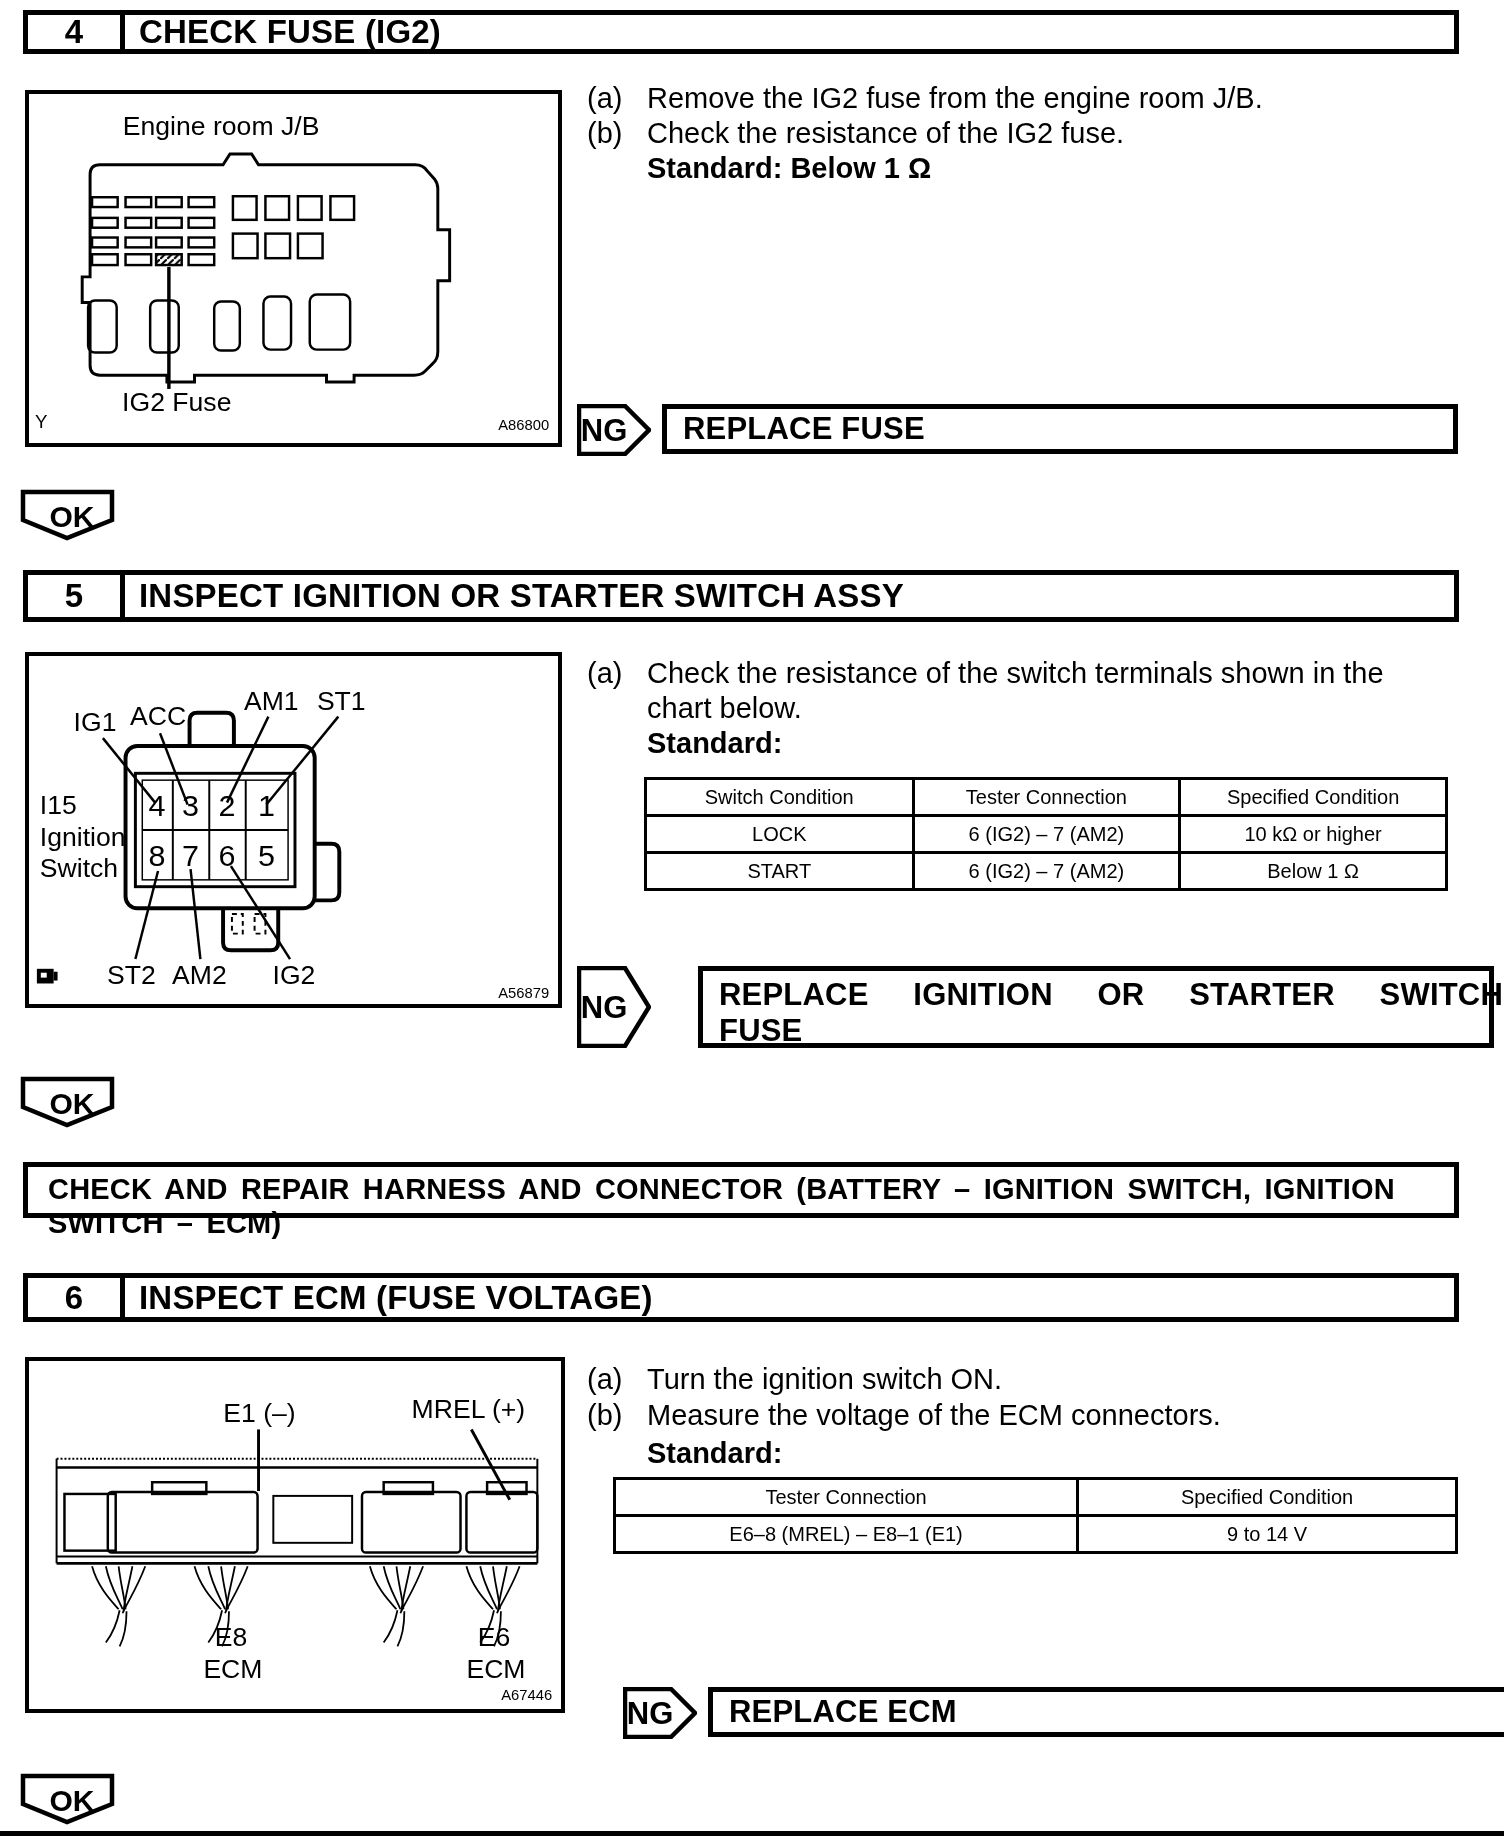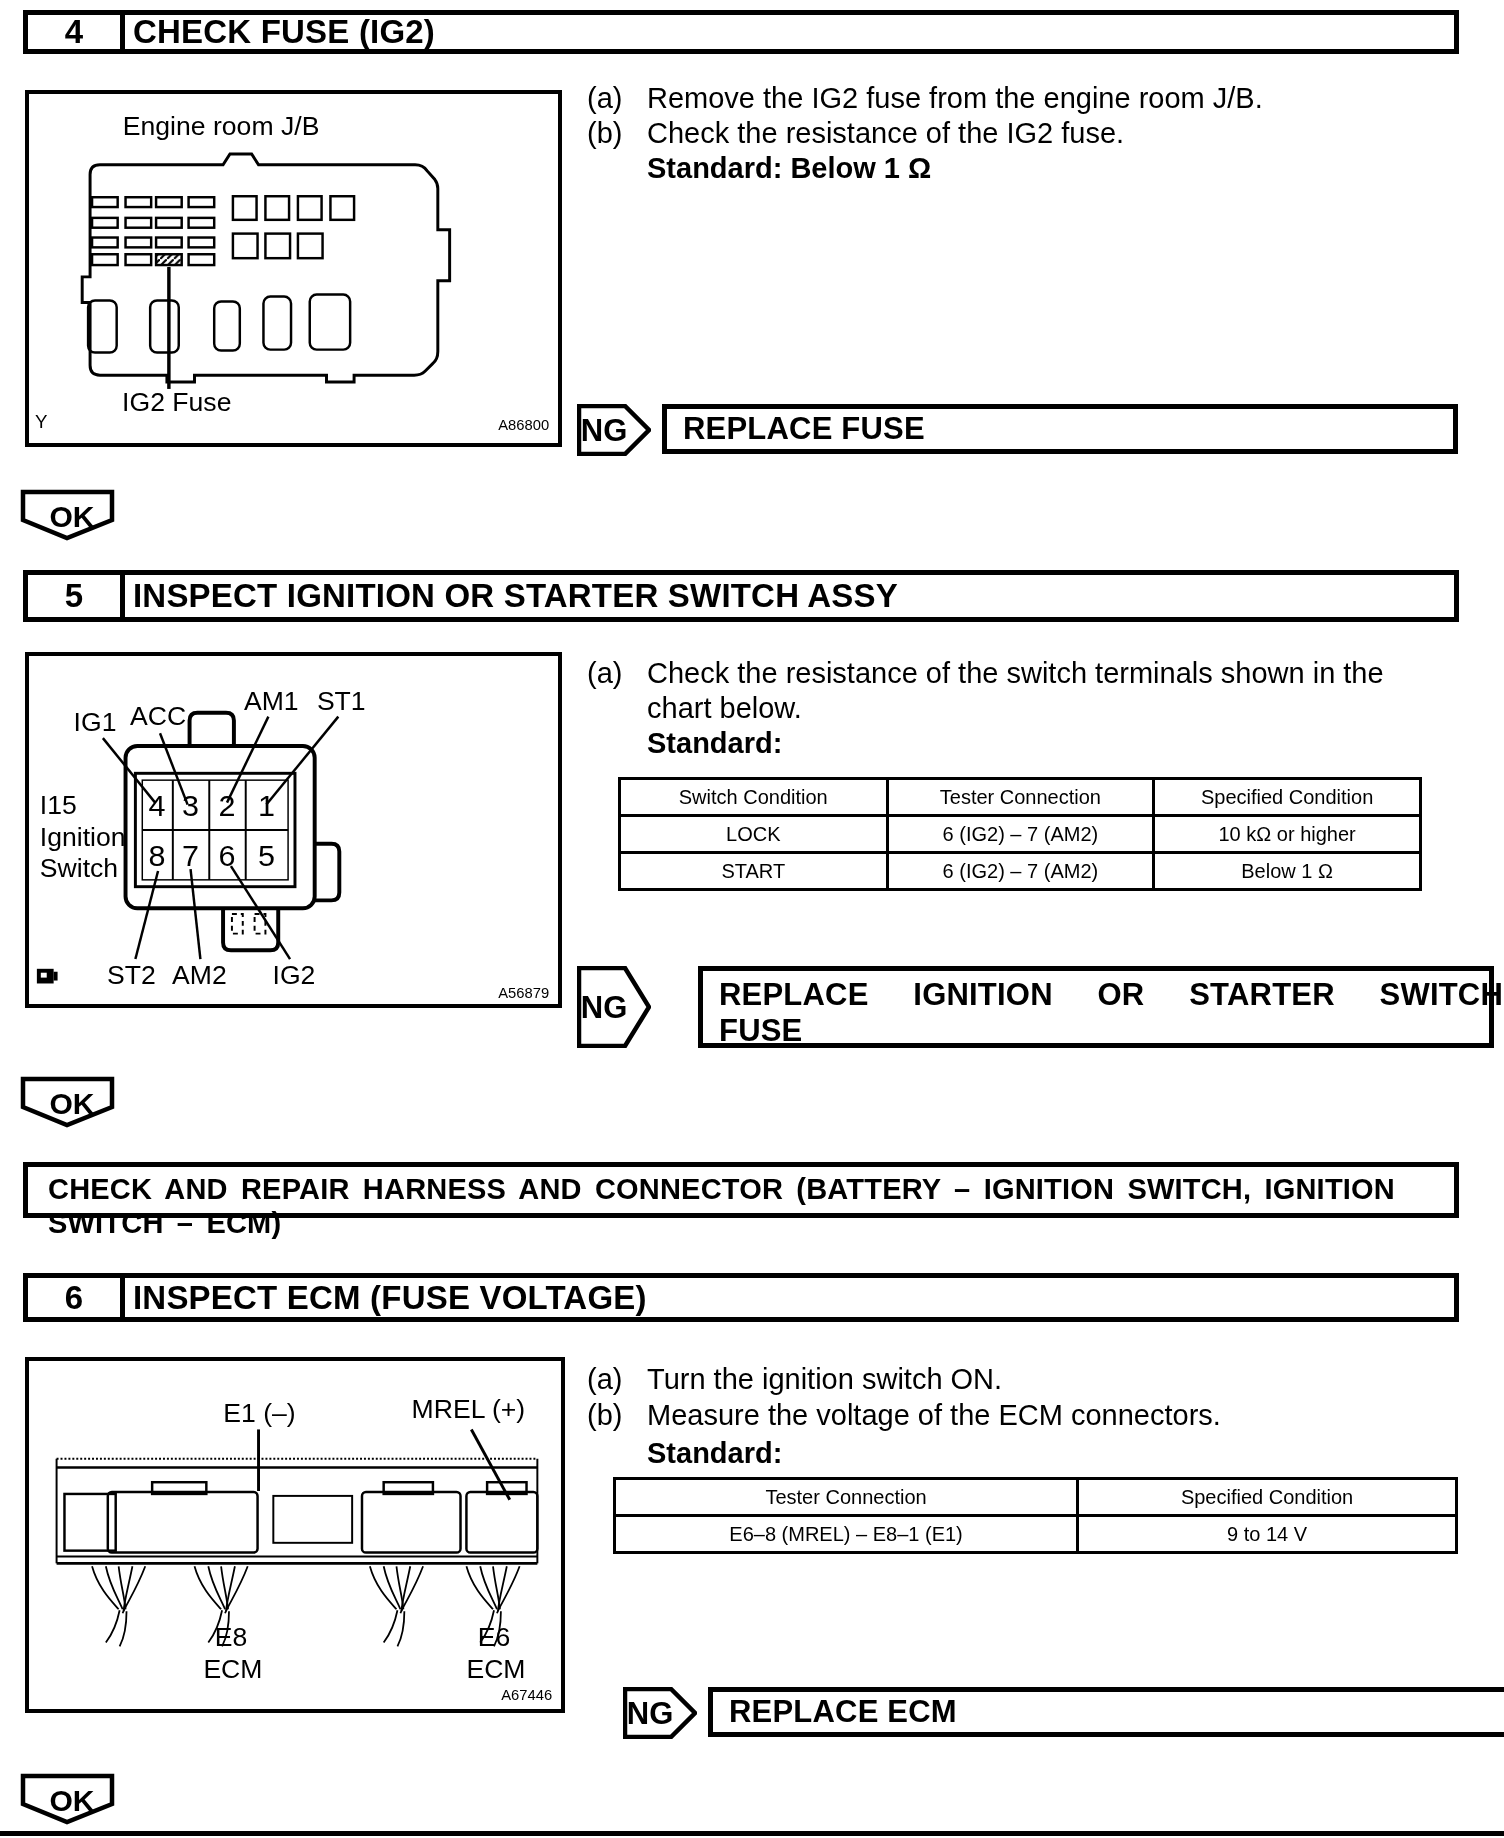--- a/index.html
+++ b/index.html
@@ -9,21 +9,21 @@
     background:#ffffff; color:#000;
     font-family:"Liberation Sans","DejaVu Sans",sans-serif;
     overflow:hidden;
   }
   .abs { position:absolute; }
   svg { font-family:"Liberation Sans","DejaVu Sans",sans-serif; display:block; }
   svg text { fill:#000; }
 
   .step-header { border:5px solid #000; display:flex; align-items:stretch; font-weight:bold; font-size:33px; background:#fff; }
   .step-num { width:97px; border-right:5px solid #000; display:flex; align-items:center; justify-content:center; }
-  .step-title { display:flex; align-items:center; padding-left:8px; letter-spacing:0.2px; }
+  .step-title { display:flex; align-items:center; padding-left:14px; letter-spacing:0.2px; }
 
   .figure { border:4px solid #000; background:#fff; }
   .figure svg { position:absolute; left:0; top:0; width:100%; height:100%; }
 
   .inst { white-space:nowrap; font-size:29px; line-height:1.15; }
   .ilbl { display:inline-block; width:60px; }
   .std  { font-size:29px; font-weight:bold; white-space:nowrap; }
 
   .dtable { border-collapse:collapse; font-size:20px; text-align:center; table-layout:fixed; background:#fff; border:2px solid #000; }
   .dtable td { border:3px solid #000; height:37px; padding:0 4px; overflow:hidden; }
@@ -205,21 +205,21 @@
       <text x="528" y="350" text-anchor="end" class="f15">A56879</text>
     </svg>
   </div>
 
   <div class="abs inst" style="left:587px;top:657px">
     <span class="ilbl">(a)</span><span>Check the resistance of the switch terminals shown in the</span>
   </div>
   <div class="abs inst" style="left:647px;top:692px">chart below.</div>
   <div class="abs std" style="left:647px;top:727px">Standard:</div>
 
-  <table class="abs dtable" style="left:618px;top:777px;width:804px">
+  <table class="abs dtable" style="left:644px;top:777px;width:804px">
     <colgroup>
         <col style="width:33.4%">
         <col style="width:33.3%">
         <col style="width:33.3%">
       </colgroup>
     <tbody>
         <tr>
       <td>Switch Condition</td>
       <td>Tester Connection</td>
       <td>Specified Condition</td>

